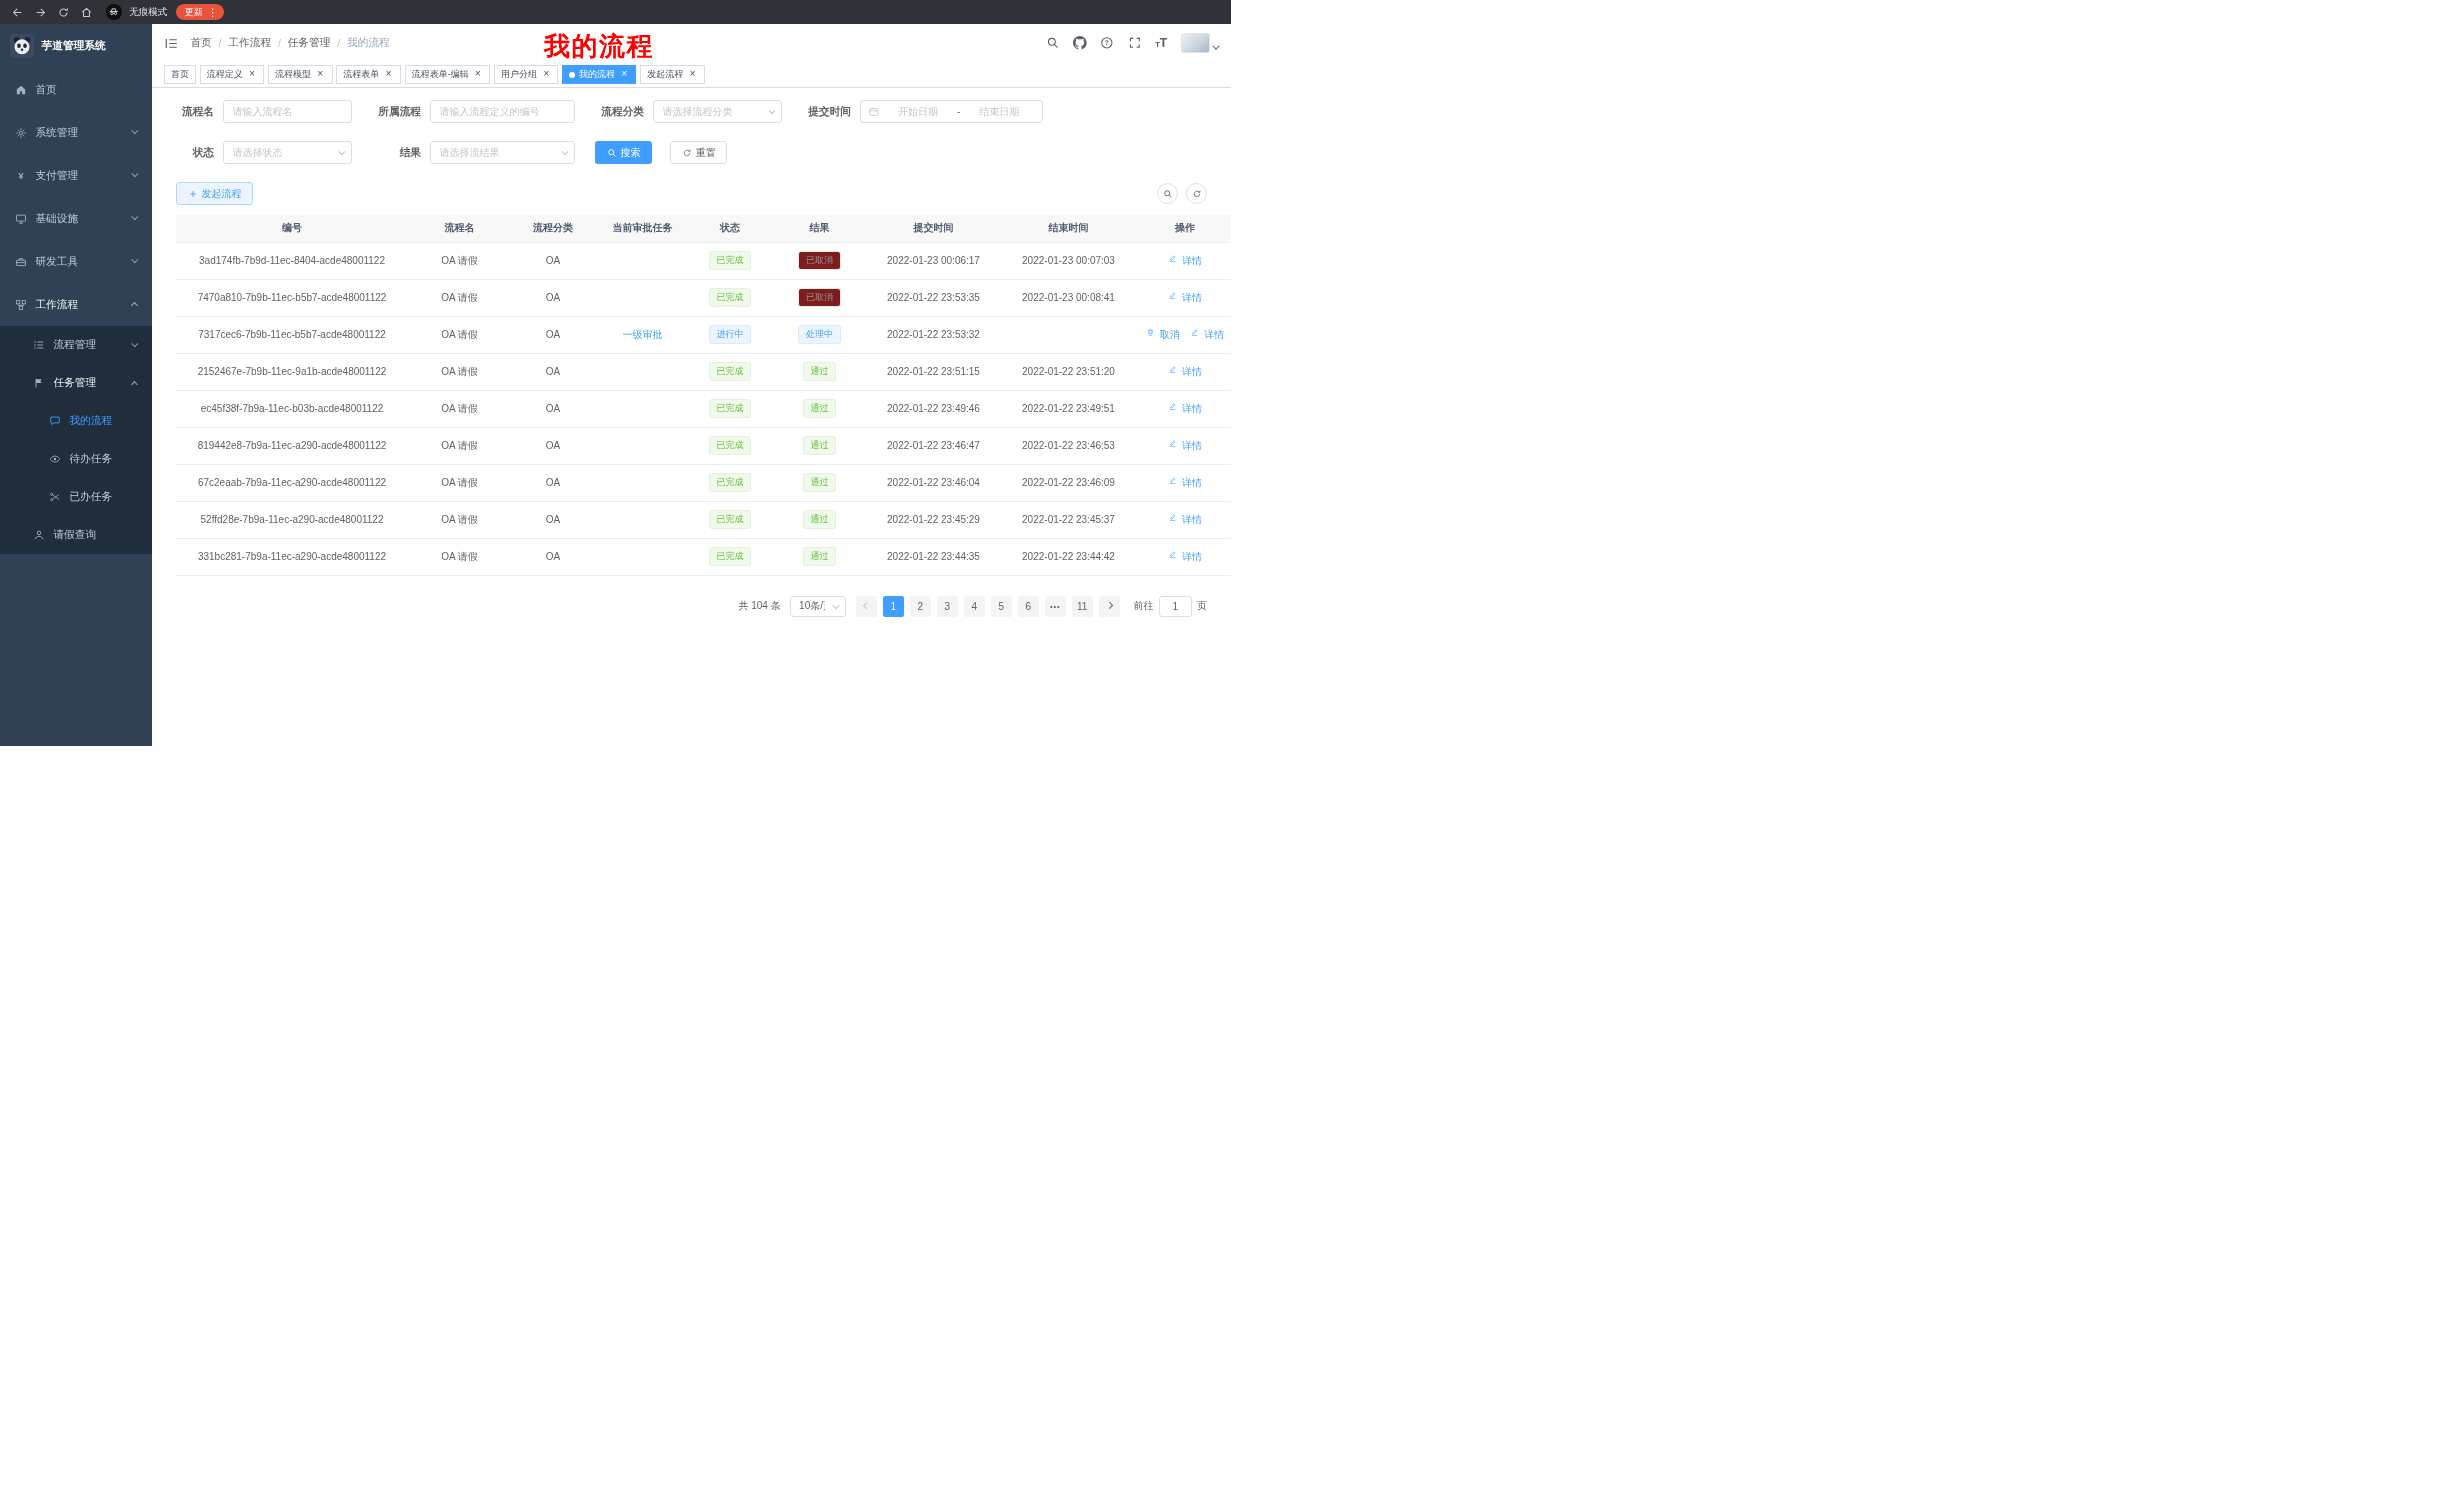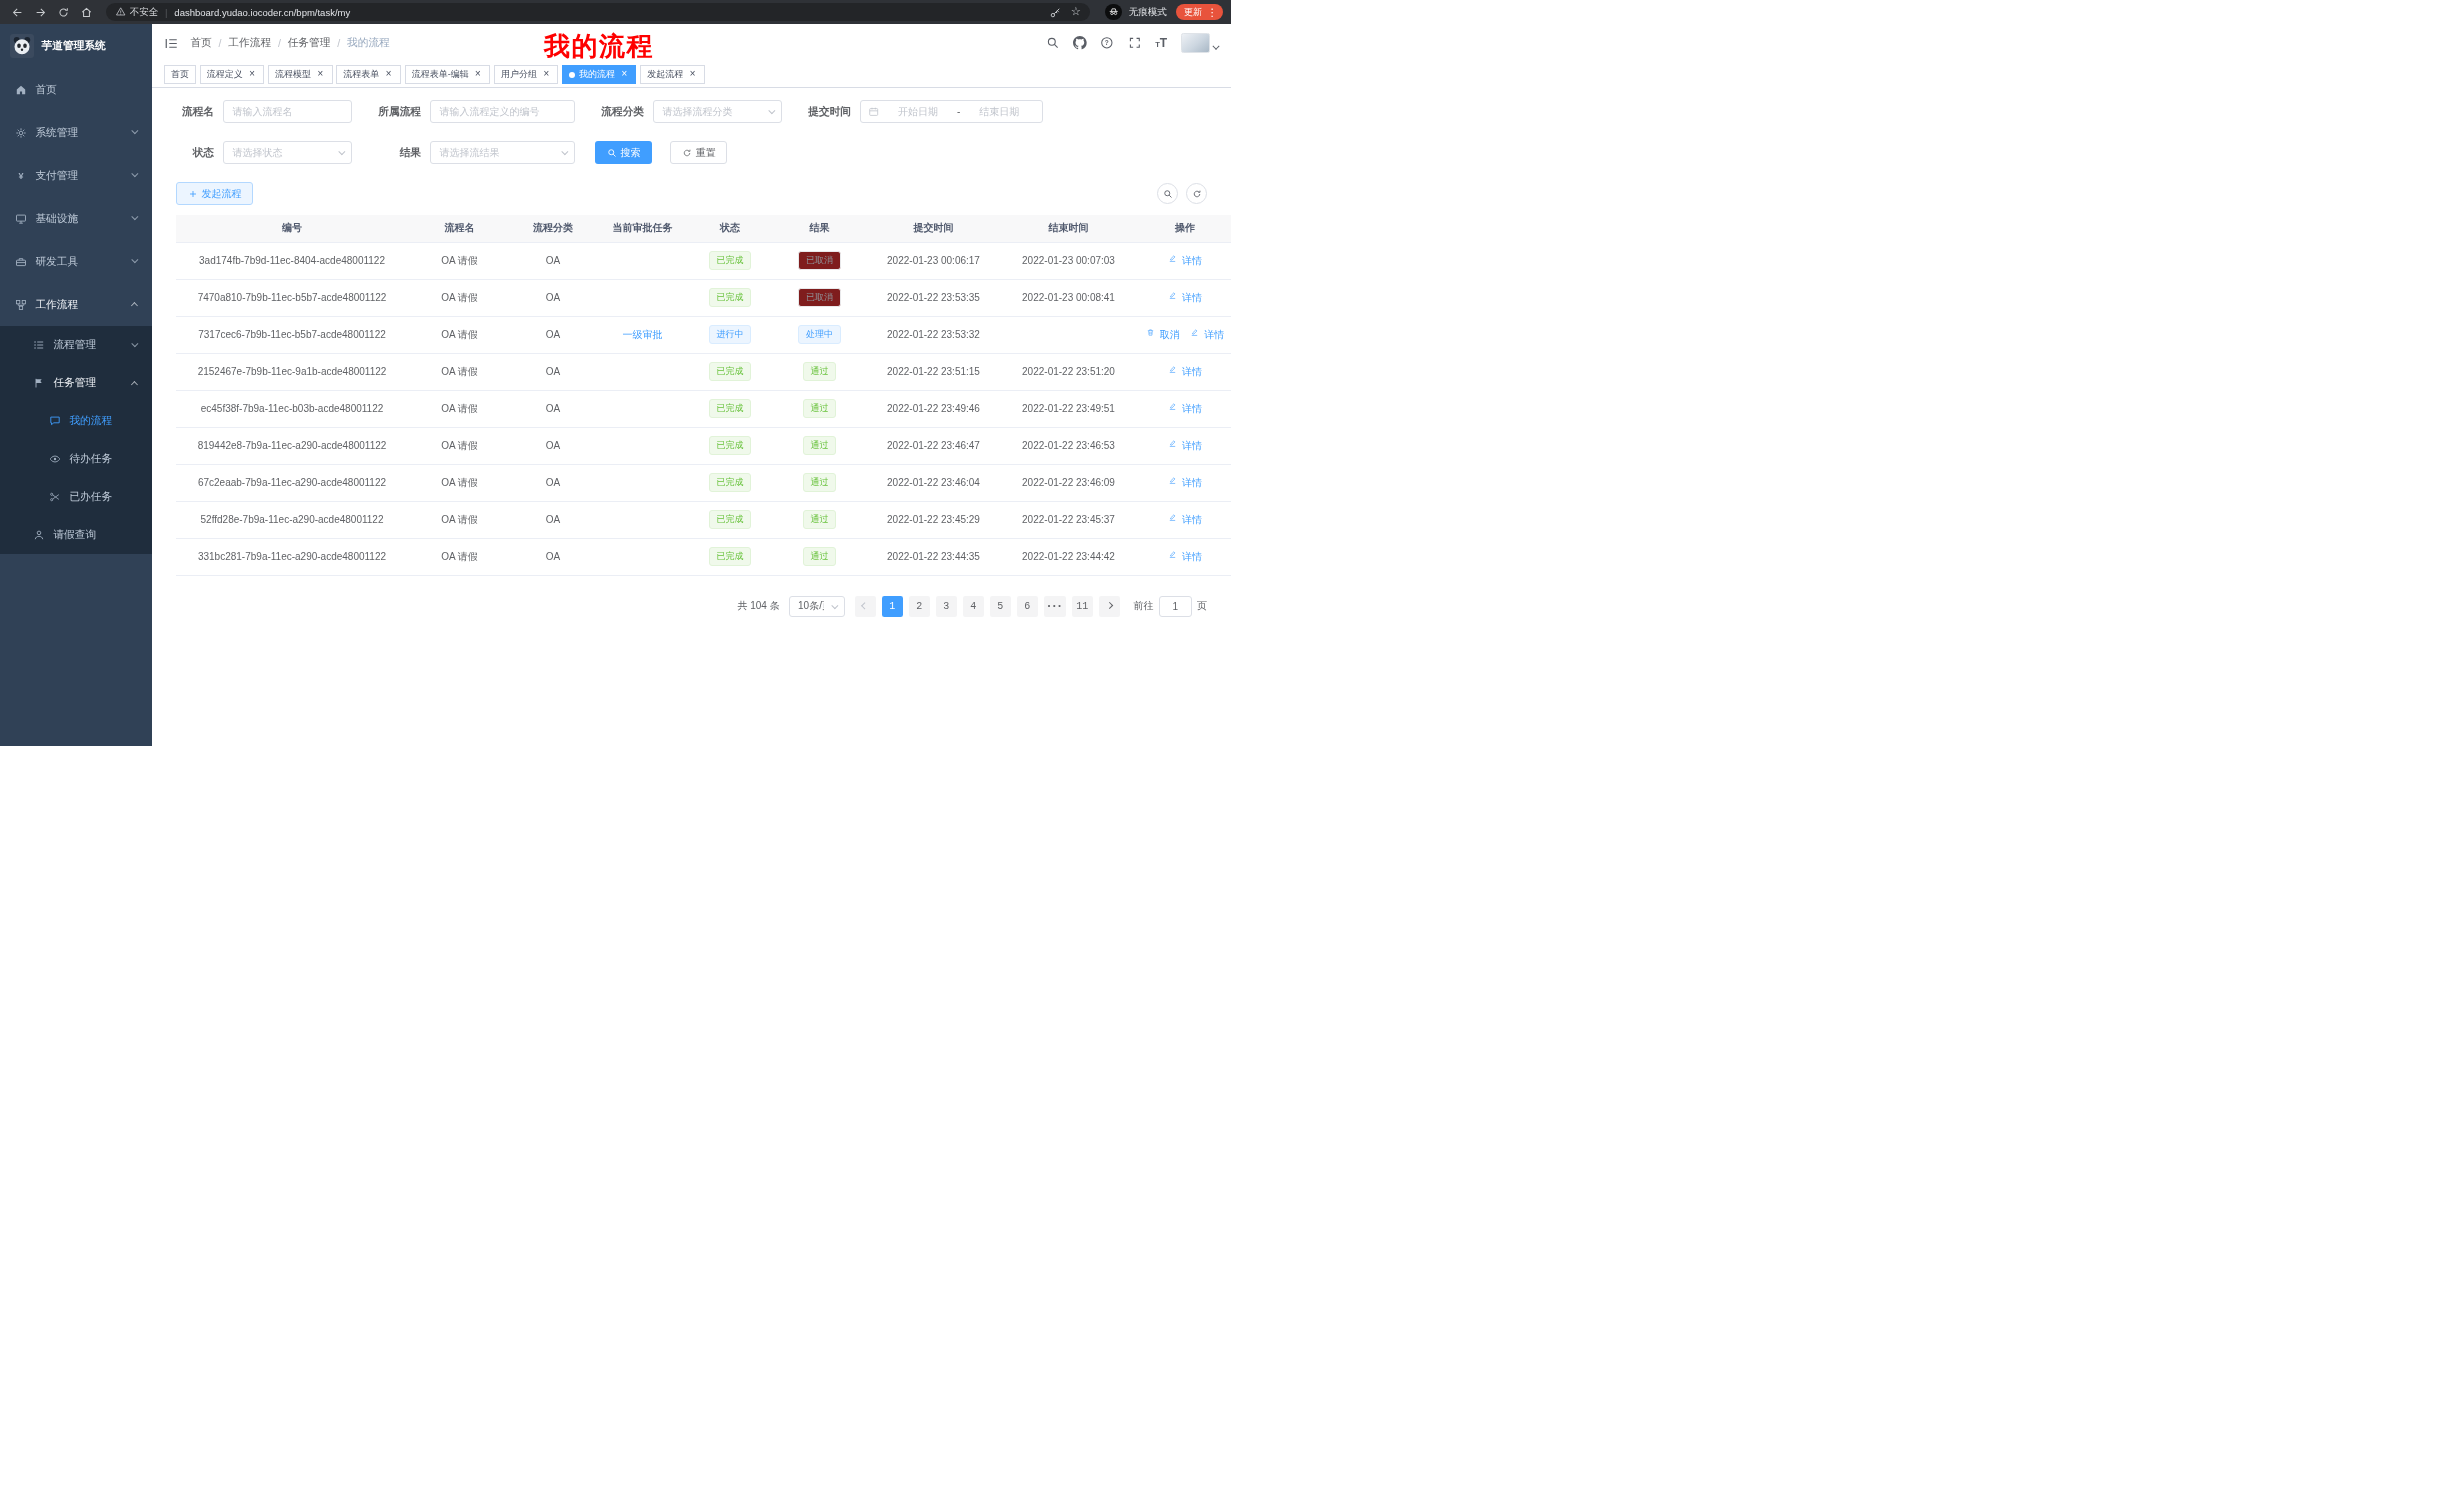--- a/index.html
+++ b/index.html
@@ -1,17 +1,17 @@
 <!DOCTYPE html>
 <html style="font-size:12px"><head>
 <meta charset="utf-8">
 <style>
 *{margin:0;padding:0;box-sizing:border-box}
 html,body{width:1231px;height:746px;overflow:hidden;font-family:"Liberation Sans","DejaVu Sans",sans-serif;background:#fff}
-button{font-family:Liberation Mono, monospace;border:none;background:none;cursor:pointer}
+button{font-family:Liberation Sans, sans-serif;border:none;background:none;cursor:pointer}
 input{font-family:inherit;outline:none}
 svg{display:block}
 .icw{display:inline-flex;width:12px;height:12px;flex-shrink:0}
 .icw svg{width:100%;height:100%}
 
 .chrome{height:24px;background:#2f3237;display:flex;align-items:center;padding:0 7.6px;gap:3px}
 .nav-ic{width:20px;height:20px;border-radius:50%;display:flex;align-items:center;justify-content:center;color:#c7cacd;flex-shrink:0}
 .nav-ic svg{width:13px;height:13px}
 .omnibox{flex:1;height:18px;background:#232528;border-radius:9px;display:flex;align-items:center;padding:0 9px;margin:0 6px;color:#dadce0;font-size:9.5px;min-width:0}
 .omnibox .w-ic{width:11.4px;height:11.4px;color:#c4c7cb;margin-right:3.8px}
@@ -142,40 +142,20 @@
       <svg viewBox="0 0 20 20">
         <path d="M15.5 10a5.5 5.5 0 1 1-1.7-4" fill="none" stroke="currentColor" stroke-width="1.6"></path>
         <path d="M15.9 3.4v3.2h-3.2" fill="none" stroke="currentColor" stroke-width="1.6"></path>
       </svg>
     </span>
   <span class="nav-ic">
       <svg viewBox="0 0 20 20">
         <path d="M3.5 9.5 10 3.8l6.5 5.7M5.5 8.6V16h9V8.6" fill="none" stroke="currentColor" stroke-width="1.6"></path>
       </svg>
     </span>
-  <div class="omnibox">
-    <span class="w-ic icw">
-        <svg viewBox="0 0 20 20">
-          <path d="M10 3.2 2.6 15.8h14.8z" fill="none" stroke="currentColor" stroke-width="1.4"></path>
-          <path d="M10 8v4" stroke="currentColor" stroke-width="1.4"></path>
-          <circle cx="10" cy="13.9" r=".9" fill="currentColor"></circle>
-        </svg>
-      </span>
-    <span>不安全</span>
-    <span class="sep">|</span>
-    <span class="url">dashboard.yudao.iocoder.cn/bpm/task/my</span>
-    <span class="spacer"></span>
-    <span class="r-ic icw">
-        <svg viewBox="0 0 20 20">
-          <circle cx="6" cy="14" r="2.6" fill="none" stroke="currentColor" stroke-width="1.5"></circle>
-          <path d="M8 12 15.8 4.2M12.8 7.2l2.2 2.2M10.8 9.2l1.8 1.8" fill="none" stroke="currentColor" stroke-width="1.5"></path>
-        </svg>
-      </span>
-    <span class="star-glyph">☆</span>
-  </div>
   <span class="incog">
     <span class="cir">
         <svg viewBox="0 0 20 20" fill="none" stroke="#fff">
           <path d="M3 9.5h14" stroke-width="1.4"></path>
           <path d="M6 9.5 7.2 5h5.6L14 9.5" stroke-width="1.4"></path>
           <circle cx="6.8" cy="13" r="2.1" stroke-width="1.3"></circle>
           <circle cx="13.2" cy="13" r="2.1" stroke-width="1.3"></circle>
           <path d="M8.9 13h2.2" stroke-width="1.3"></path>
         </svg>
       </span>

